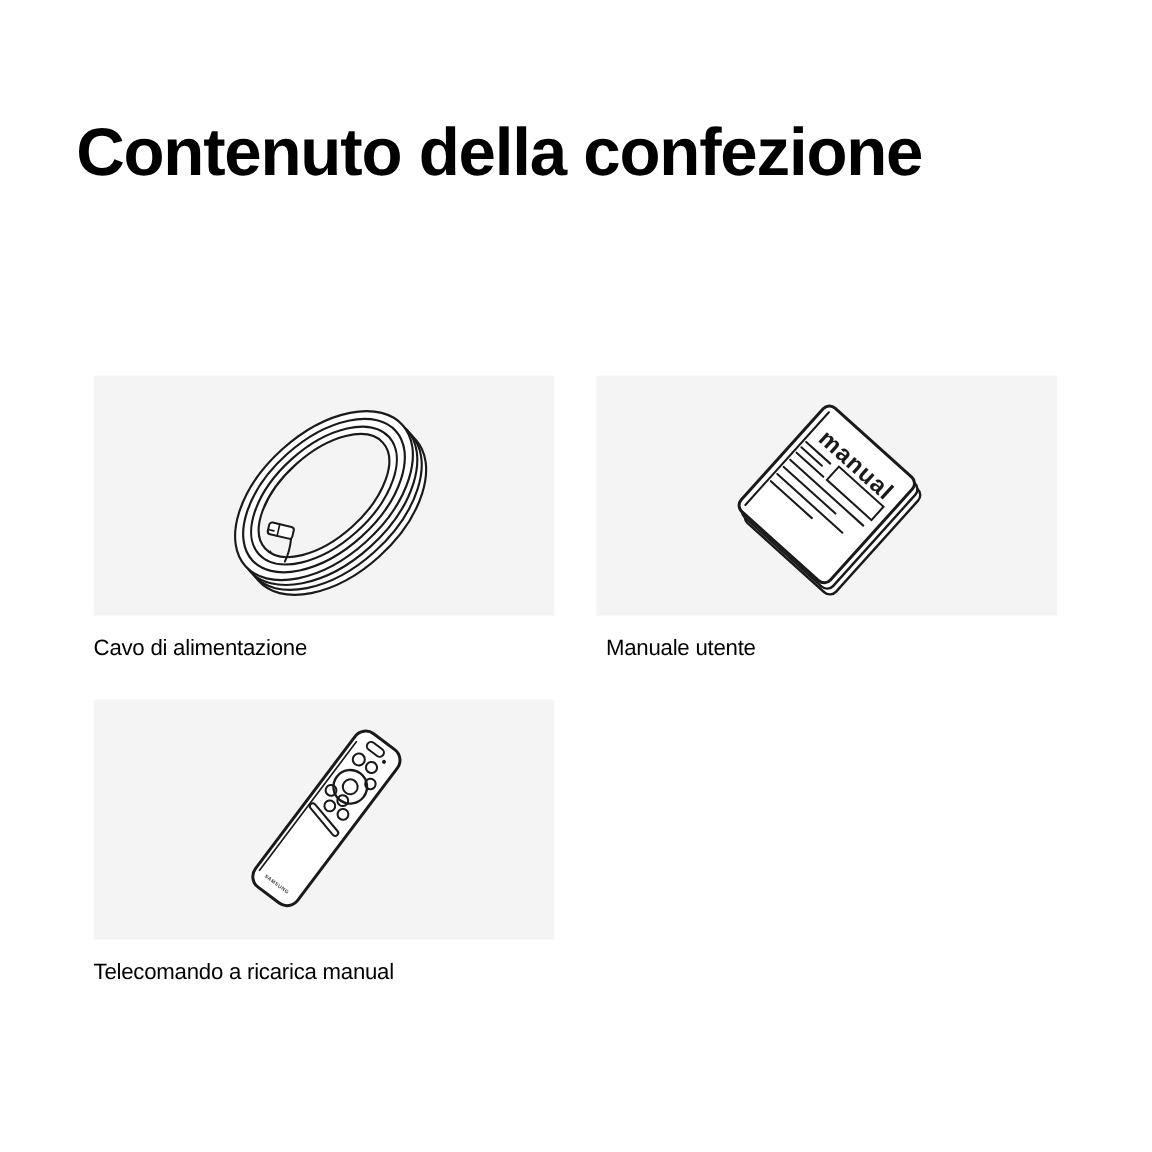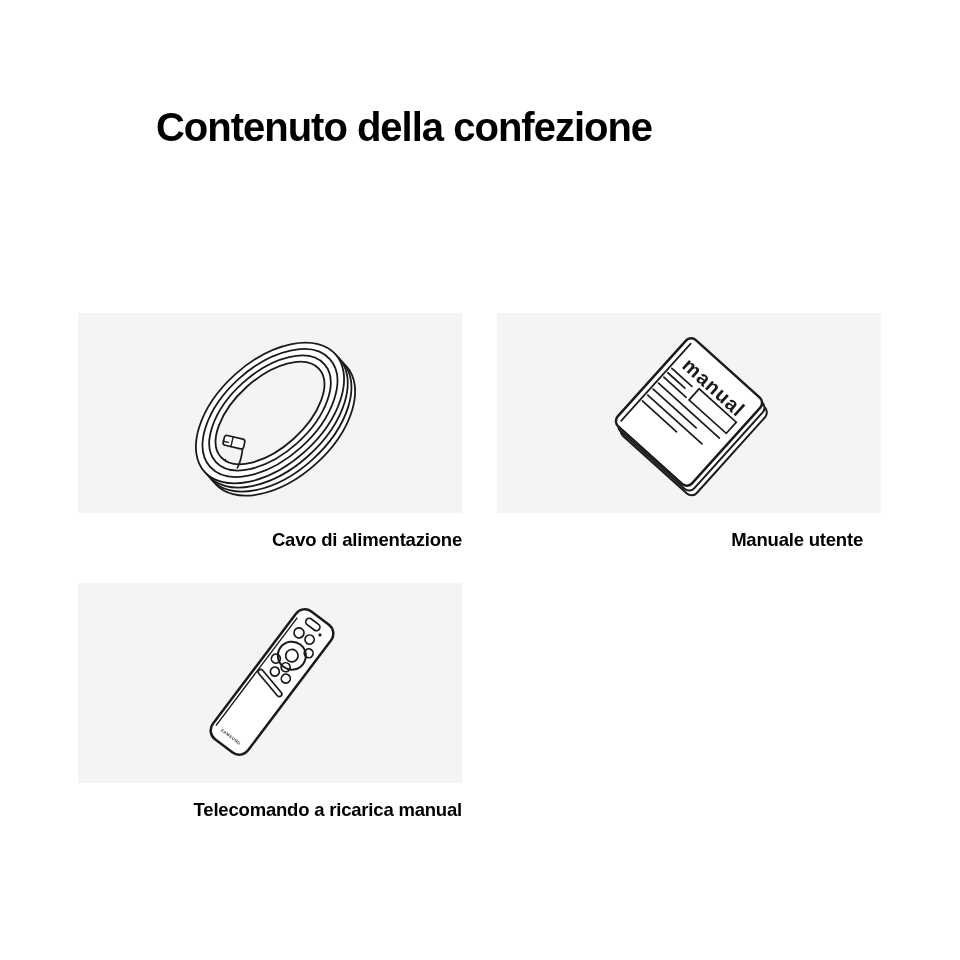--- a/index.html
+++ b/index.html
@@ -9,39 +9,39 @@
     --label-text: #000000;
     --title-text: #000000;
   }
   html, body { margin: 0; padding: 0; }
   body {
     width: 960px; height: 960px; position: relative; overflow: hidden;
     background: var(--page-background);
     font-family: "Liberation Sans", sans-serif;
   }
   .page-title {
-    position: absolute; top: 102px; left: 4px; width: 800px;
+    position: absolute; top: 102px; left: 16px; width: 800px;
     margin: 0; text-align: center;
-    font-size: 40px; line-height: 50px; font-weight: 700;
+    font-size: 56px; line-height: 50px; font-weight: 700;
     letter-spacing: -1px; color: var(--title-text);
   }
   .card {
     position: absolute; width: 384px; height: 200px;
     background: var(--card-background);
   }
   .card-1 { left: 78px;  top: 313px; }
   .card-2 { left: 497px; top: 313px; }
   .card-3 { left: 78px;  top: 583px; }
   .caption {
-    position: absolute; width: 384px; text-align: right;
-    font-size: 18.5px; line-height: 23px; font-weight: 700;
+    position: absolute; width: 384px; text-align: left;
+    font-size: 18.5px; line-height: 23px; font-weight: 400;
     letter-spacing: -0.2px; color: var(--label-text);
   }
   .cap-1 { left: 78px;  top: 528px; }
-  .cap-2 { left: 479px; top: 528px; }
+  .cap-2 { left: 505px; top: 528px; }
   .cap-3 { left: 78px;  top: 798px; }
   svg.illustration { display: block; width: 384px; height: 200px; }
 
   
   .ink      { fill: none; stroke: var(--line-art); stroke-linecap: round; }
   .paper    { fill: #ffffff; stroke: var(--line-art); }
   .ink-solid{ fill: var(--line-art); stroke: none; }
   .hole     { fill: var(--card-background); stroke: none; }
   .ringfill { fill: #ffffff; stroke: none; fill-rule: evenodd; }
   .sw25 { stroke-width: 2.5; }

